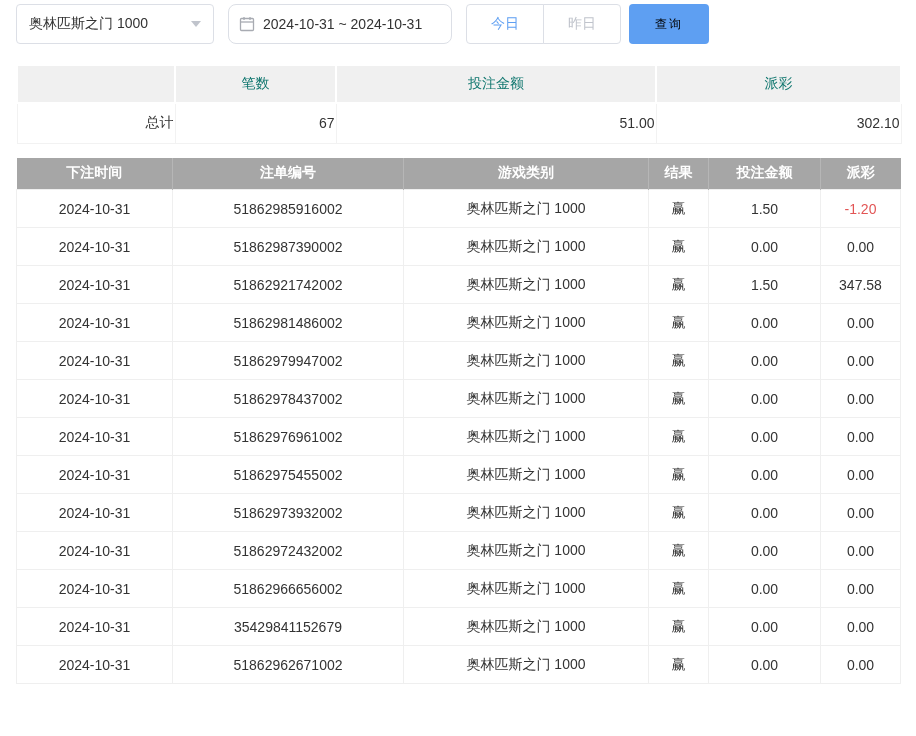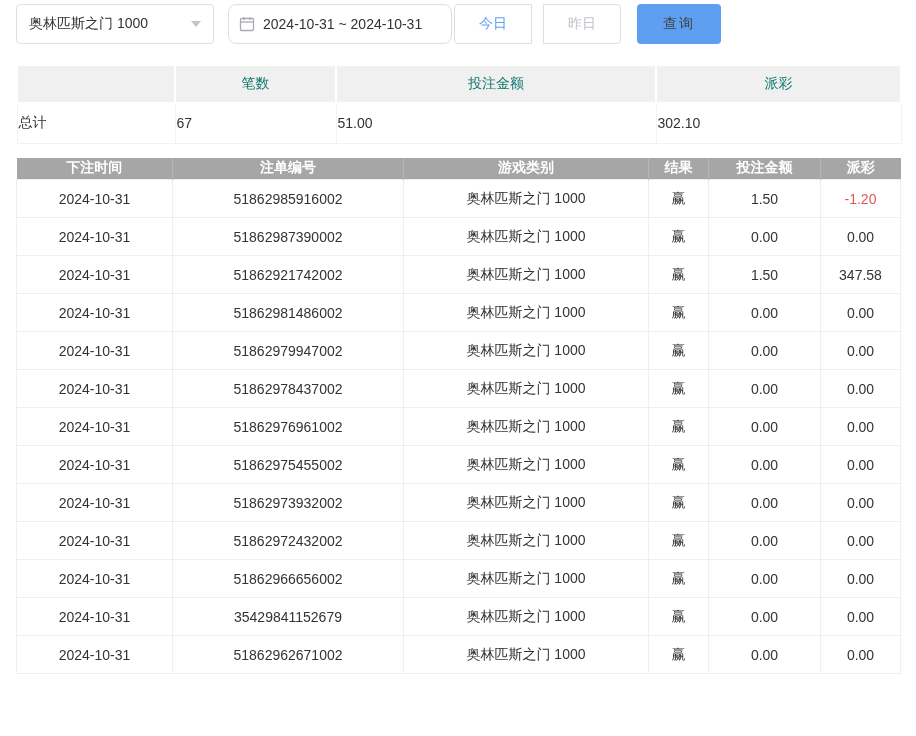--- a/index.html
+++ b/index.html
@@ -34,49 +34,49 @@
     width: 0; height: 0;
     border-left: 5px solid transparent; border-right: 5px solid transparent;
     border-top: 6px solid #c0c4cc;
   }
   .date-box {
     width: 224px; height: 40px; border: 1px solid #dcdfe6; border-radius: 8px;
     display: flex; align-items: center; padding: 0 10px; margin-left: 14px;
     cursor: pointer; background: #fff;
   }
   .date-box .cal { margin-right: 8px; line-height: 0; }
-  .btn-group { display: flex; margin-left: 2px; gap: 12px; }
+  .btn-group { display: flex; margin-left: 14px; }
   .qbtn {
     height: 40px; padding: 0 24px; background: #fff; border: 1px solid #dcdfe6;
     font-size: 14px; color: #c0c4cc; cursor: pointer; margin-left: -1px;
     font-family: inherit;
   }
   .qbtn:first-child { margin-left: 0; border-radius: 4px 0 0 4px; }
   .qbtn:last-child { border-radius: 0 4px 4px 0; }
   .qbtn.active { color: var(--accent); position: relative; z-index: 1; }
   .query-btn {
-    height: 40px; padding: 0 26px; margin-left: 16px;
-    background: var(--accent); color: #404040; border: none; border-radius: 4px;
-    font-size: 14px; cursor: pointer; font-family: inherit; letter-spacing: 2px;
+    height: 40px; padding: 0 26px; margin-left: 8px;
+    background: var(--accent); color: #000000; border: none; border-radius: 4px;
+    font-size: 12px; cursor: pointer; font-family: inherit; letter-spacing: 2px;
   }
 
   
   table { border-collapse: collapse; width: 884px; table-layout: fixed; font-size: 14px; }
   .summary-table { margin-bottom: 14px; }
   .summary-table th {
     background: var(--summary-header-bg); height: 38px; font-weight: normal;
     color: #0f766e; border: 2px solid #fff; 
   }
   .summary-table td {
-    height: 40px; text-align: left; color: #333;
+    height: 40px; text-align: right; color: #333;
     border: 1px solid #f2f2f2; background: #fff;
   }
 
   .detail-table th {
-    background: var(--detail-header-bg); color: #fff; height: 22px;
+    background: var(--detail-header-bg); color: #fff; height: 32px;
     font-weight: bold; text-align: center; border-right: 1px solid #b6b6b6;
   }
   .detail-table th:last-child { border-right: none; }
   .detail-table td {
     height: 38px; text-align: center; color: #333;
     border: 1px solid #efefef; background: #fff;
   }
   .detail-table td.neg { color: var(--negative); }
 </style>
 </head>

